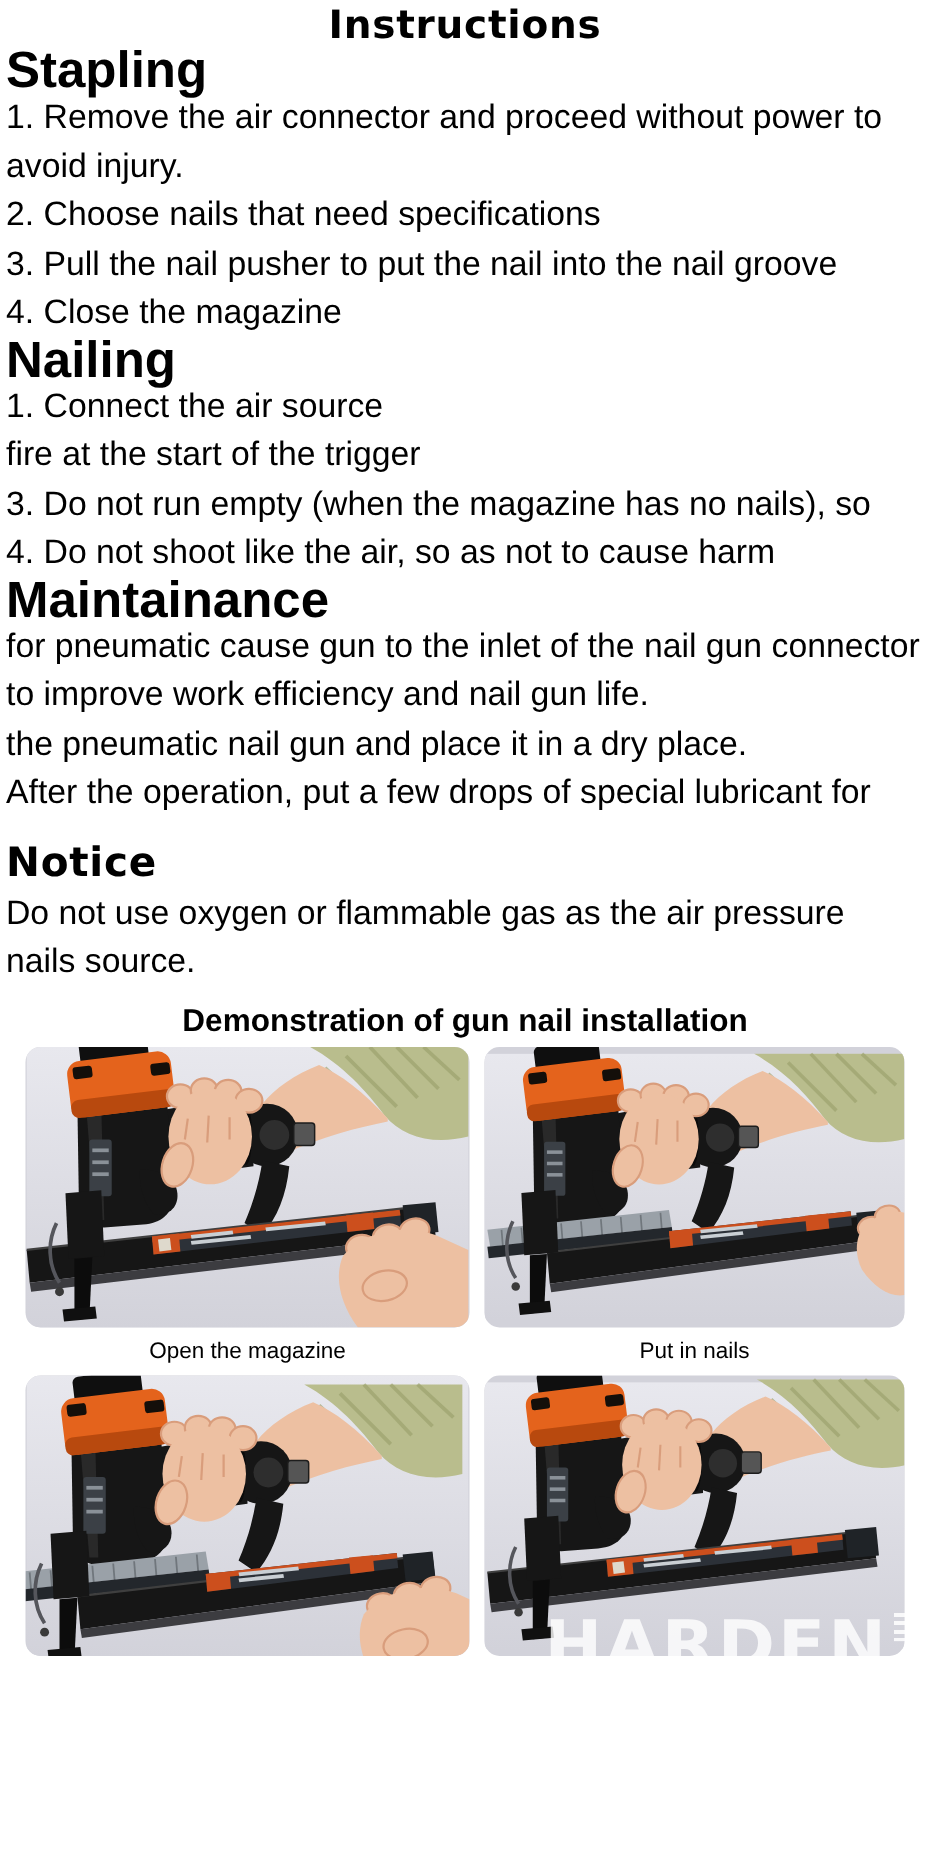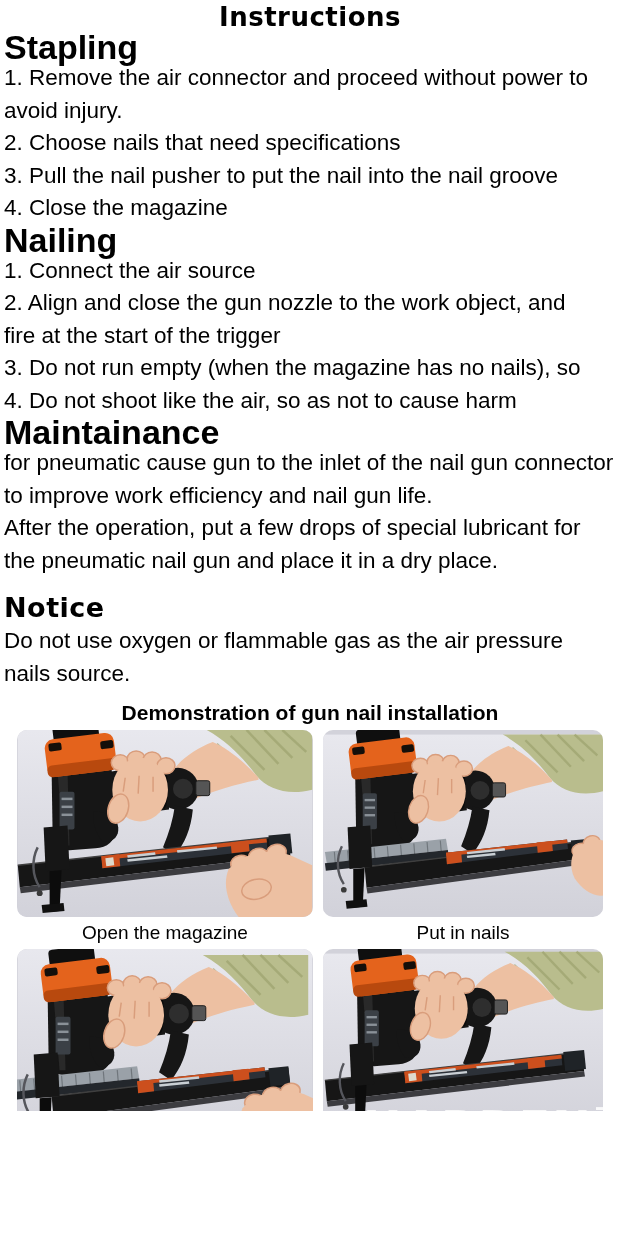--- a/index.html
+++ b/index.html
@@ -31,21 +31,21 @@
     margin-top:4px;padding-left:17px;
     display:grid;grid-template-columns:296px 280px;column-gap:10px;
   }
   .cell{position:relative;}
   .photo{
     height:187px;border-radius:10px;overflow:hidden;position:relative;
     background:var(--photo_bg_bottom,#d4d4dc);
   }
   .photo svg{display:block;width:100%;height:100%;}
   .caption{
-    height:32px;line-height:32px;font-size:19px;text-align:center;
+    height:32px;line-height:32px;font-size:15px;text-align:center;
     white-space:nowrap;position:relative;z-index:1;
   }
   .watermark{
     position:absolute;left:40px;top:156px;z-index:5;pointer-events:none;
     font-family:"DejaVu Sans",sans-serif;font-weight:bold;font-size:46px;
     line-height:1;color:rgba(255,255,255,0.8);letter-spacing:2px;
     white-space:nowrap;transform:scaleY(.95);
   }
   .wm-flag{
     display:inline-block;width:30px;height:20px;margin-left:3px;
@@ -192,32 +192,31 @@
     <div class="line">1. Remove the air connector and proceed without power to</div>
     <div class="line">avoid injury.</div>
     <div class="line">2. Choose nails that need specifications</div>
     <div class="line">3. Pull the nail pusher to put the nail into the nail groove</div>
     <div class="line">4. Close the magazine</div>
   </div>
 
   <div>
     <div class="h2">Nailing</div>
     <div class="line">1. Connect the air source</div>
-    <div class="line">2. Align and close the gun nozzle to the work object, and</div>
     <div class="line">fire at the start of the trigger</div>
     <div class="line">3. Do not run empty (when the magazine has no nails), so</div>
     <div class="line">4. Do not shoot like the air, so as not to cause harm</div>
   </div>
 
   <div>
     <div class="h2">Maintainance</div>
     <div class="line">for pneumatic cause gun to the inlet of the nail gun connector</div>
     <div class="line">to improve work efficiency and nail gun life.</div>
+    <div class="line">the pneumatic nail gun and place it in a dry place.</div>
     <div class="line">After the operation, put a few drops of special lubricant for</div>
-    <div class="line">the pneumatic nail gun and place it in a dry place.</div>
   </div>
 
   <div>
     <div class="h2 heavy">Notice</div>
     <div class="line">Do not use oxygen or flammable gas as the air pressure</div>
     <div class="line">nails source.</div>
   </div>
 
   <div class="demo-heading">Demonstration of gun nail installation</div>
 

